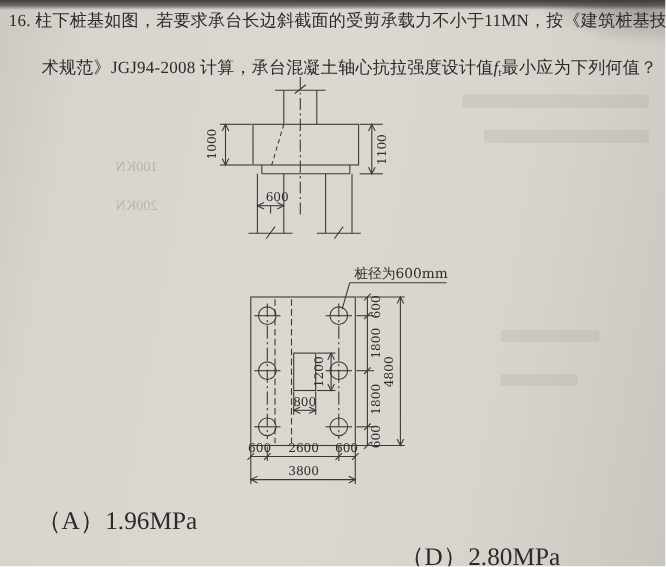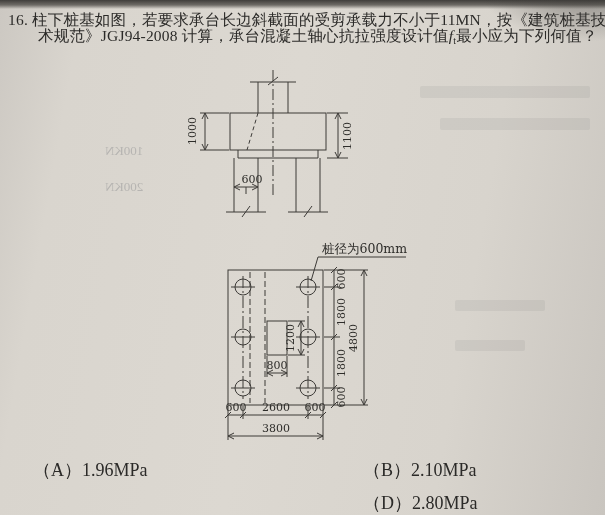--- a/index.html
+++ b/index.html
@@ -19,21 +19,21 @@
     position:absolute;top:-18px;right:-30px;width:160px;height:60px;
     background:radial-gradient(ellipse at 70% 0%,rgba(60,58,55,.55),rgba(60,58,55,0) 70%);
   }
   .qline{position:absolute;font-size:15.5px;line-height:1;white-space:nowrap;letter-spacing:.2px;}
   .sym{font-style:italic;font-family:"Liberation Serif",serif;}
   .sub{font-size:10px;vertical-align:-3px;}
   svg{position:absolute;top:0;left:0;}
   svg line,svg rect,svg circle,svg path,svg polyline{stroke:#3c3a37;stroke-width:1;fill:none;}
   svg text{fill:#2e2d2a;stroke:none;font-family:"DejaVu Serif","Liberation Serif",serif;font-size:11px;}
   svg text.cjk{font-size:12.5px;}
-  .option{position:absolute;font-size:18px;white-space:nowrap;}
+  .option{position:absolute;font-size:23px;white-space:nowrap;}
   .bleed{position:absolute;transform:scaleX(-1);color:rgba(110,112,118,.33);
          font-size:13px;white-space:nowrap;filter:blur(.4px);}
   .bleedbar{position:absolute;background:rgba(120,120,125,.12);border-radius:2px;}
 </style>
 </head>
 <body>
 
 <div id="page">
 
   <div class="bleed" style="left:105px;top:143px;">100KN</div>
@@ -43,21 +43,21 @@
   <div class="bleedbar" style="left:455px;top:300px;width:90px;height:11px;"></div>
   <div class="bleedbar" style="left:455px;top:340px;width:70px;height:11px;"></div>
 
   <div id="top-shadow"></div>
   <div id="corner-shadow"></div>
 
   <div class="qline" style="left:8px;top:12px;">
     <span>16.</span>
     <span>柱下桩基如图，若要求承台长边斜截面的受剪承载力不小于11MN，按《建筑桩基技</span>
   </div>
-  <div class="qline" style="left:38px;top:28px;">
+  <div class="qline" style="left:38px;top:54px;">
     <span>术规范》JGJ94-2008 计算，承台混凝土轴心抗拉强度设计值</span><span class="sym">f</span><span class="sub">t</span><span>最小应为下列何值？</span>
   </div>
 
   <svg width="605" height="515" viewBox="0 0 605 515">
 
     <g>
 
       <line x1="273" y1="70" x2="273" y2="197" stroke-dasharray="11 3 2 3"></line>
       <line x1="268" y1="85" x2="278" y2="77"></line>
 
@@ -199,20 +199,17 @@
         <text x="322" y="253" class="cjk">桩径为600mm</text>
         <line x1="318" y1="257" x2="406" y2="257"></line>
         <line x1="318" y1="257" x2="311" y2="281"></line>
       </g>
     </g>
   </svg>
 
   <div class="option" style="left:33px;top:458px;">
     <span>（A）</span><span>1.96MPa</span>
   </div>
-  <div class="option" style="left:363px;top:458px;">
-    <span>（B）</span><span>2.10MPa</span>
-  </div>
   <div class="option" style="left:363px;top:491px;text-align:center;">
     <span>（D）</span><span>2.80MPa</span>
   </div>
 
 </div>
 
 </body></html>

